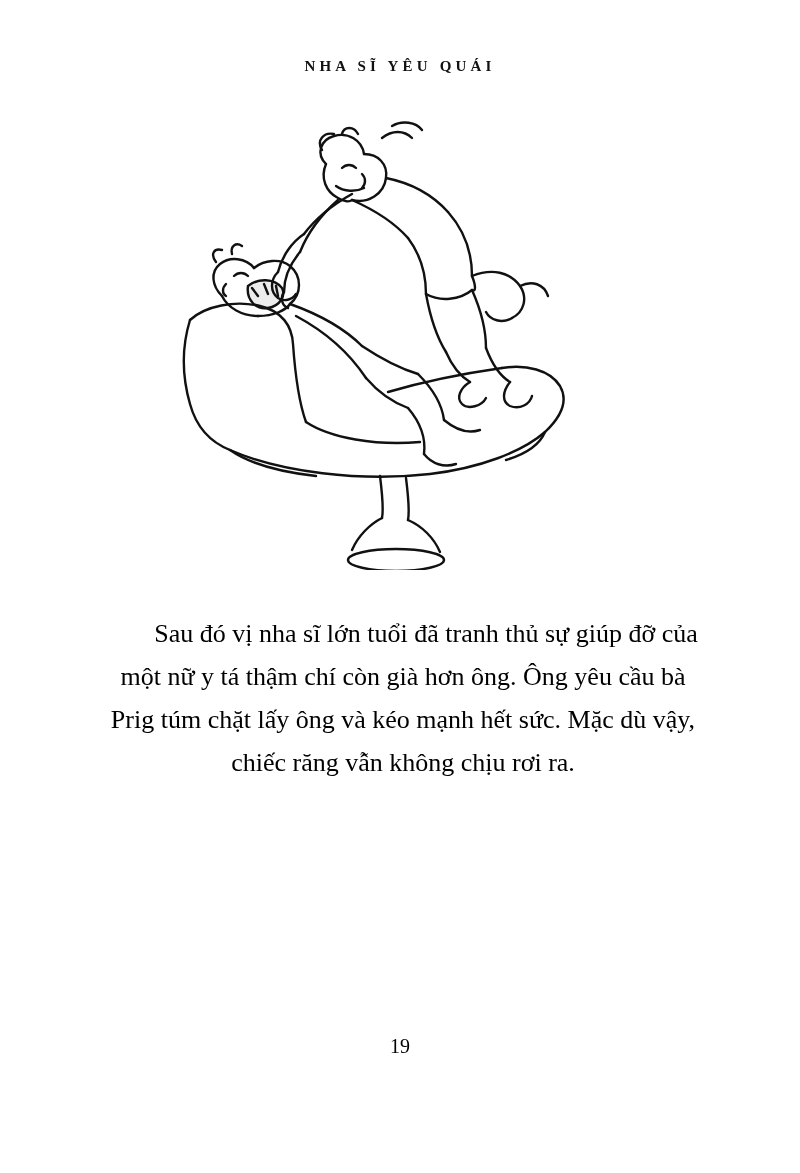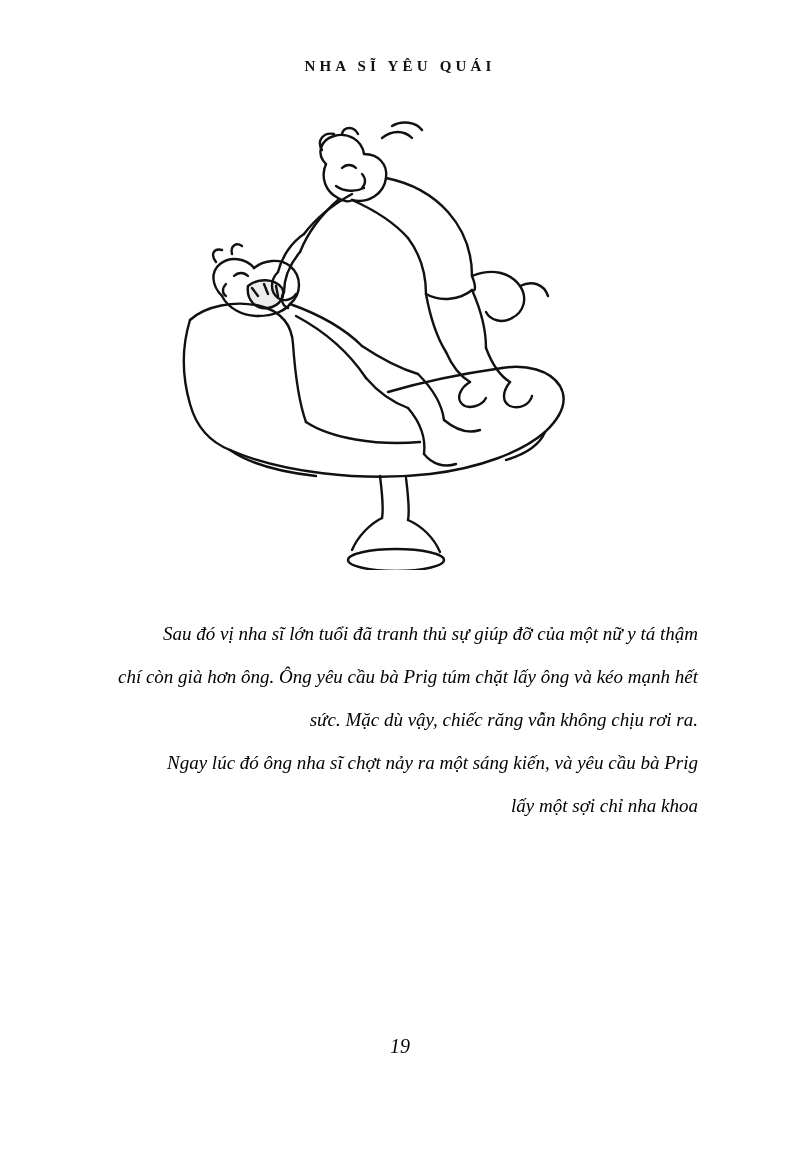--- a/index.html
+++ b/index.html
@@ -42,41 +42,39 @@
   .illustration svg {
     display: block;
     width: 100%;
     height: 100%;
   }
   .body-text {
     position: absolute;
     top: 612px;
     left: 108px;
     width: 590px;
-    font-size: 19px;
+    font-size: 26px;
     line-height: 43px;
-    text-align: right;
+    text-align: center;
     color: #000;
-    font-style: italic;
   }
   .body-text p {
     margin: 0;
     text-indent: 46px;
     font-family: "Liberation Serif", serif;
   }
   .folio {
     position: absolute;
     top: 1035px;
     left: 0;
     width: 800px;
     text-align: center;
     font-size: 20px;
     font-family: "Liberation Serif", serif;
     color: #000;
-    font-style: italic;
   }
 </style>
 </head>
 <body>
 
 <div class="page">
 
   <div class="running-head">NHA SĨ YÊU QUÁI</div>
 
   <div class="illustration">
@@ -163,18 +161,17 @@
       <path d="M380 262 C 372 272, 372 282, 380 286 C 390 290, 400 284, 402 276"></path>
 
       <path d="M342 156 C 362 148, 380 152, 390 166 C 398 178, 394 192, 382 198"></path>
       <path d="M382 198 C 372 204, 360 200, 356 192"></path>
       <path d="M390 166 C 402 160, 414 164, 418 176"></path>
     </svg>
   </div>
 
   <div class="body-text">
     <p>Sau đó vị nha sĩ lớn tuổi đã tranh thủ sự giúp đỡ của một nữ y tá thậm chí còn già hơn ông. Ông yêu cầu bà Prig túm chặt lấy ông và kéo mạnh hết sức. Mặc dù vậy, chiếc răng vẫn không chịu rơi ra.</p>
-    <p>Ngay lúc đó ông nha sĩ chợt nảy ra một sáng kiến, và yêu cầu bà Prig lấy một sợi chỉ nha khoa</p>
   </div>
 
   <div class="folio">19</div>
 
 </div>
 
 </body></html>

